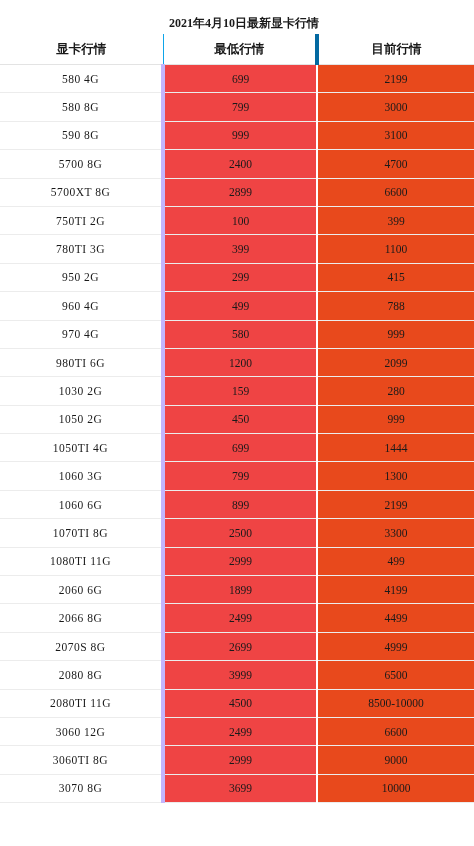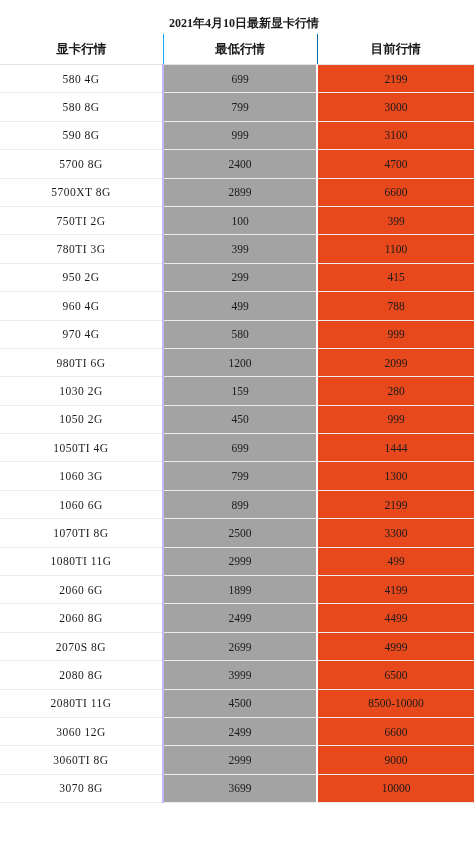--- a/index.html
+++ b/index.html
@@ -52,39 +52,39 @@
     text-align: center;
     vertical-align: middle;
     background: #ffffff;
     border-bottom: 1px solid #e3e3e3;
     padding: 0;
   }
   tr.head-row th.h-model {
     border-right: 1px solid #0ea5e9;
   }
   tr.head-row th.h-low {
-    border-right: 1px solid #0369a1;
+    border-right: 4px solid #0369a1;
   }
 
   tbody tr.data-row td {
     height: 27.4px;
     padding: 0;
     text-align: center;
     vertical-align: middle;
     font-size: 11.5px;
     color: #1a1a1a;
     border-bottom: 1px solid #ececec;
   }
   td.cell-model {
     background: #ffffff;
-    border-right: 2px solid #c4b5fd;
+    border-right: 4px solid #c4b5fd;
     letter-spacing: 0.5px;
   }
   td.cell-low {
-    background: #a3a3a3;
+    background: #ef4444;
     border-right: 2px solid #ffffff;
     border-bottom: 1px solid #8cc751;
     color: #1d1d1d;
   }
   td.cell-now {
     background: #e8491c;
     border-bottom: 1px solid #e8491c;
     color: #2a1208;
     font-family: Liberation Serif, serif;
   }
@@ -201,21 +201,21 @@
           <td class="cell-model">1080TI 11G</td>
           <td class="cell-low">2999</td>
           <td class="cell-now">499</td>
         </tr>
         <tr class="data-row">
           <td class="cell-model">2060 6G</td>
           <td class="cell-low">1899</td>
           <td class="cell-now">4199</td>
         </tr>
         <tr class="data-row">
-          <td class="cell-model">2060 8G</td>
+          <td class="cell-model">2066 8G</td>
           <td class="cell-low">2499</td>
           <td class="cell-now">4499</td>
         </tr>
         <tr class="data-row">
           <td class="cell-model">2070S 8G</td>
           <td class="cell-low">2699</td>
           <td class="cell-now">4999</td>
         </tr>
         <tr class="data-row">
           <td class="cell-model">2080 8G</td>

